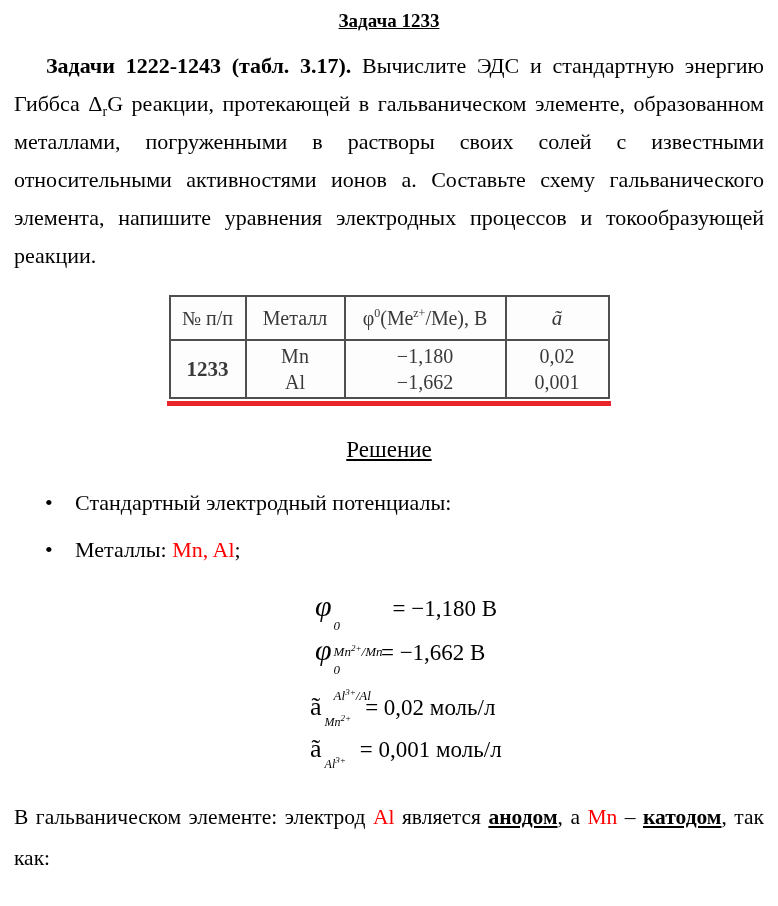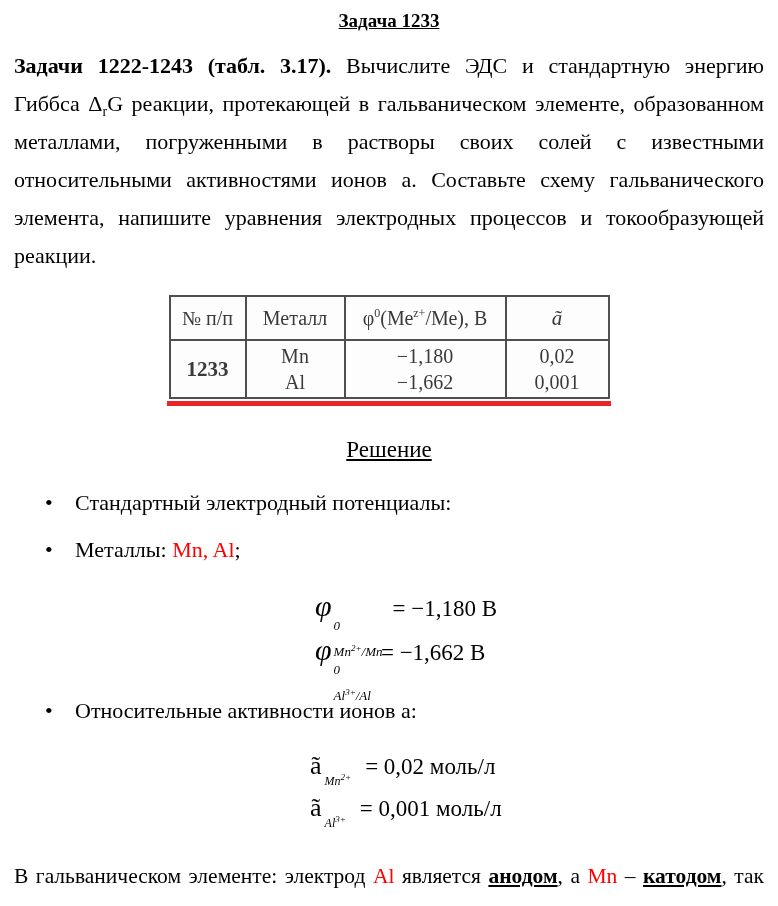--- a/index.html
+++ b/index.html
@@ -20,21 +20,21 @@
     text-decoration: underline;
   }
 
   .problem {
     margin: 15px 0 0 0;
     font-size: 22px;
     line-height: 38px;
     text-align: justify;
     word-spacing: 0.5px;
   }
-  .problem .lead { font-weight: bold; }
+  .problem .lead { font-weight: bold; margin-left: 32px; }
   .problem sub { font-size: 14px; line-height: 0; }
 
   table.tbl {
     border-collapse: collapse;
     margin: 20px auto 0 auto;
     color: var(--table-ink);
     background: #fdfdfd;
   }
   table.tbl td {
     border: 2px solid var(--table-border);
@@ -156,23 +156,20 @@
     <div class="f-line"><span class="f-phi">φ</span><span class="f-ss">
           <span class="ss-sup">0</span>
           <span class="ss-sub"><span>Mn</span><sup class="ion">2+</sup><span>/Mn</span></span>
         </span><span class="f-eq">= −1,180 В</span></div>
     <div class="f-line"><span class="f-phi">φ</span><span class="f-ss">
           <span class="ss-sup">0</span>
           <span class="ss-sub"><span>Al</span><sup class="ion">3+</sup><span>/Al</span></span>
         </span><span class="f-eq">= −1,662 В</span></div>
   </div>
 
-  <ul class="blist single">
-    <li>Относительные активности ионов а:</li>
-  </ul>
 
   <div class="act-block">
     <div class="a-line"><span class="a-sym">ã</span><span class="a-sub"><span>Mn</span><sup class="ion">2+</sup></span><span class="a-eq">= 0,02 моль/л</span></div>
     <div class="a-line"><span class="a-sym">ã</span><span class="a-sub"><span>Al</span><sup class="ion">3+</sup></span><span class="a-eq">= 0,001 моль/л</span></div>
   </div>
 
   <p class="footer-p"><span>В гальваническом элементе: электрод </span><span class="red">Al</span><span> является </span><span class="bu">анодом</span><span>, а </span><span class="red">Mn</span><span> – </span><span class="bu">катодом</span><span>, так как:</span></p>
 
 </div>
 

